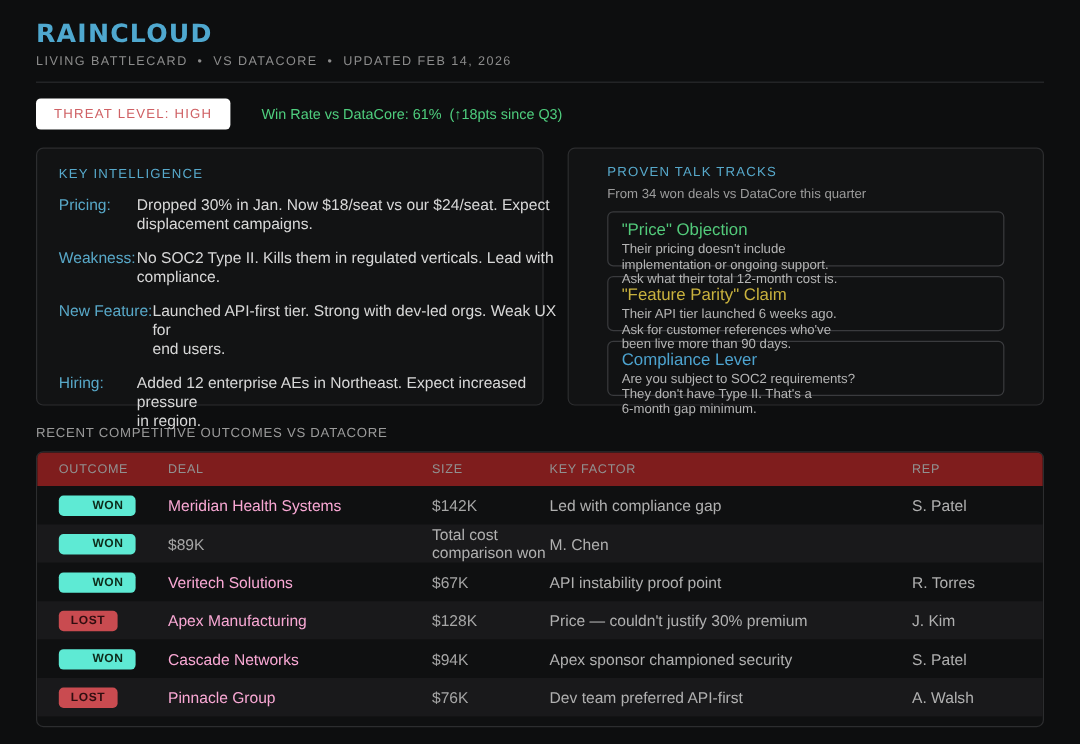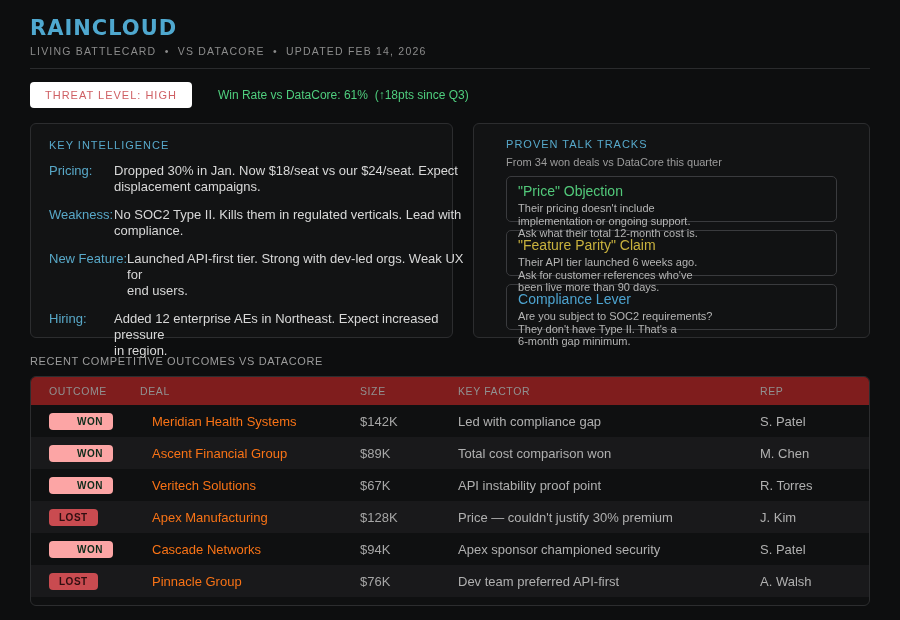--- a/index.html
+++ b/index.html
@@ -76,29 +76,29 @@
     grid-template-columns:91px 220px 98px 302px 1fr;
     align-items:center; padding-left:18px;
   }
   .thead {
     height:28px; background:#7f1d1d;
     font-size:10.5px; letter-spacing:0.6px; color:#919191;
   }
   .trow { height:32px; font-size:13px; }
   .trow:nth-child(odd)  { background:#19191b; }
   .trow:nth-child(even) { background:#0f1011; }
-  .cell-deal   { color:#f97316;margin-left:12px; }
+  .cell-deal   { color:#f9a8d4; }
   .cell-size   { color:#a6a6a6; }
   .cell-factor { color:#b0b0b0; }
   .cell-rep    { color:#b0b0b0; }
   .badge {
     display:inline-block; font-size:10px; font-weight:bold;
     letter-spacing:0.5px; padding:3px 10px; border-radius:4px;
   }
-  .badge[data-kind="won"]  { background:#fca5a5; color:#0d2b1a;padding-left:28px; }
+  .badge[data-kind="won"]  { background:#5eead4; color:#0d2b1a;padding-left:28px; }
   .badge[data-kind="lost"] { background:#c94b50; color:#300e10; }
 </style>
 </head>
 <body>
 
 <div class="wrap">
 
   <div>
     <div class="h1">RAINCLOUD</div>
     <div class="subtitle">LIVING BATTLECARD  •  VS DATACORE  •  UPDATED FEB 14, 2026</div>
@@ -178,21 +178,20 @@
     <div class="trow">
       <div><span class="badge" data-kind="won">WON</span></div>
       <div class="cell-deal">Meridian Health Systems</div>
       <div class="cell-size">$142K</div>
       <div class="cell-factor">Led with compliance gap</div>
       <div class="cell-rep">S. Patel</div>
     </div>
 
     <div class="trow">
       <div><span class="badge" data-kind="won">WON</span></div>
-      <div class="cell-deal">Ascent Financial Group</div>
       <div class="cell-size">$89K</div>
       <div class="cell-factor">Total cost comparison won</div>
       <div class="cell-rep">M. Chen</div>
     </div>
 
     <div class="trow">
       <div><span class="badge" data-kind="won">WON</span></div>
       <div class="cell-deal">Veritech Solutions</div>
       <div class="cell-size">$67K</div>
       <div class="cell-factor">API instability proof point</div>

